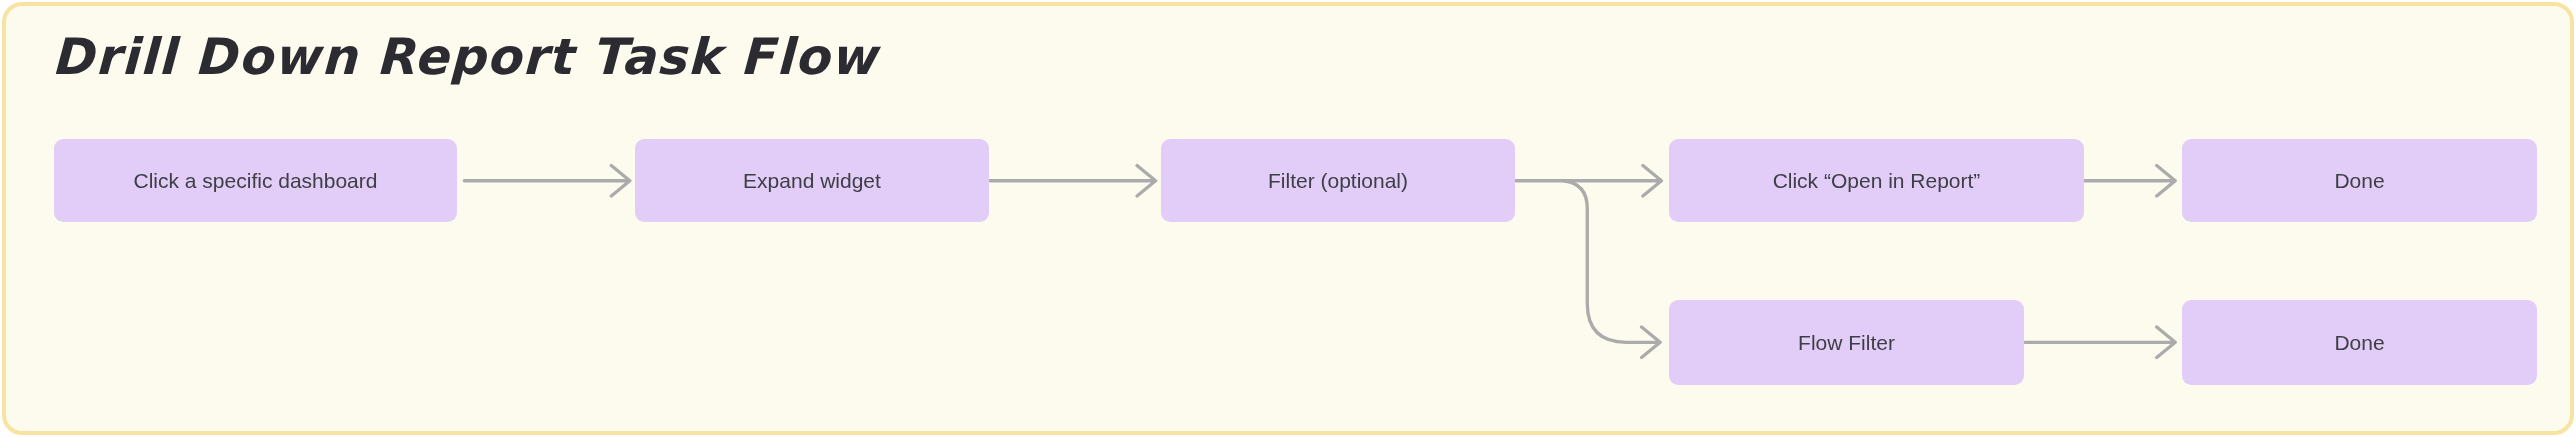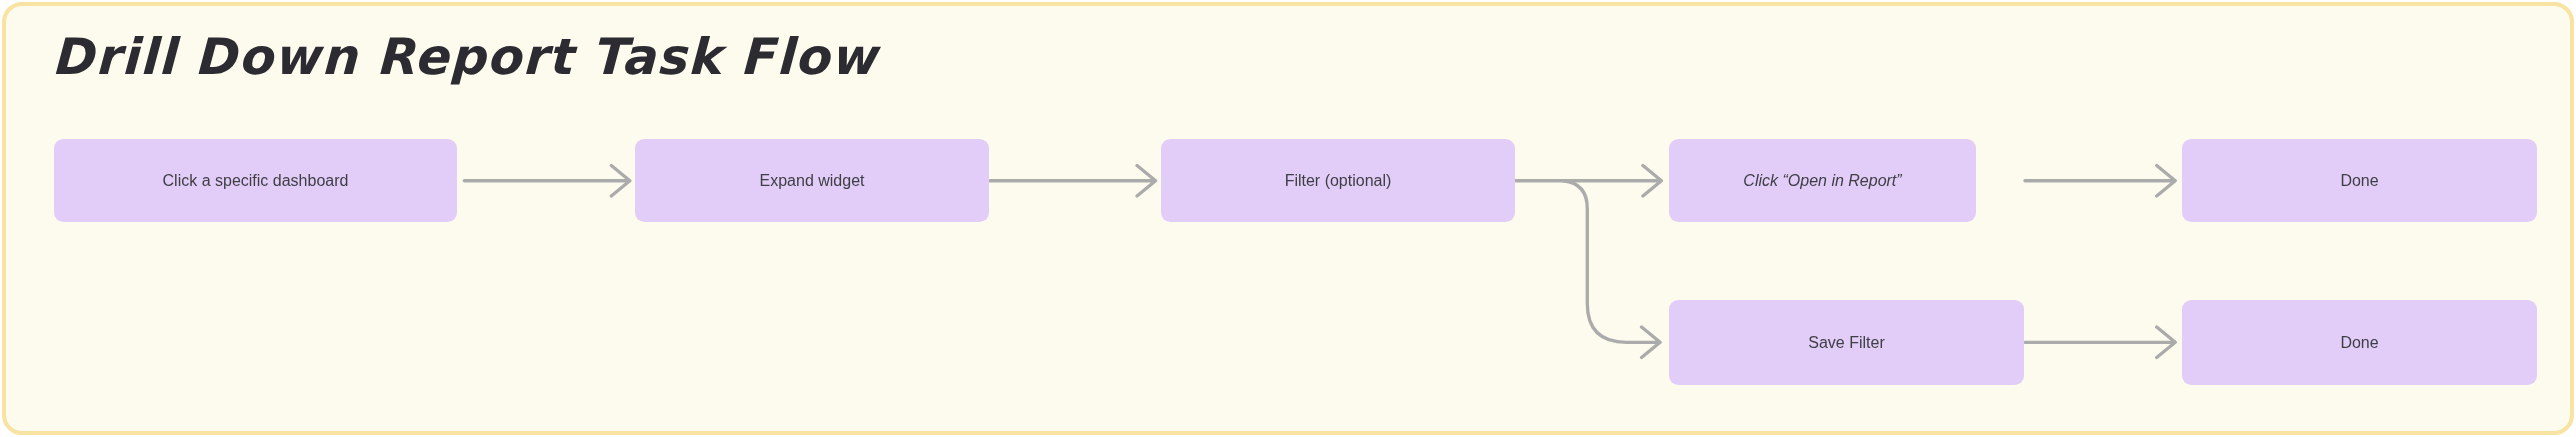--- a/index.html
+++ b/index.html
@@ -38,30 +38,30 @@
     white-space: nowrap;
   }
   .node {
     position: absolute;
     background: #E2CDF8;
     border-radius: 9.3px;
     display: flex;
     align-items: center;
     justify-content: center;
     text-align: center;
-    font-size: 16px;
+    font-size: 21px;
     color: #3E3E44;
     box-sizing: border-box;
   }
   .row1 { top: 139px; height: 83px; }
   .row2 { top: 300px; height: 85px; }
   .n1 { left: 54px;   width: 403px; }
   .n2 { left: 635px;  width: 354px; }
   .n3 { left: 1161px; width: 354px; }
-  .n4 { left: 1669px; width: 307px; font-style: italic; }
+  .n4 { left: 1669px; width: 415px; }
   .n5 { left: 2182px; width: 355px; }
   .n6 { left: 1669px; width: 355px; }
   .n7 { left: 2182px; width: 355px; }
   svg.connectors {
     position: absolute;
     left: 0; top: 0;
     width: 2576px;
     height: 437px;
     pointer-events: none;
   }
@@ -99,19 +99,19 @@
   <div class="node row1 n2">
     <span>Expand widget</span>
   </div>
   <div class="node row1 n4">
     <span>Click “Open in Report”</span>
   </div>
   <div class="node row1 n5">
     <span>Done</span>
   </div>
   <div class="node row2 n6">
-    <span>Save Filter</span>
+    <span>Flow Filter</span>
   </div>
   <div class="node row2 n7">
     <span>Done</span>
   </div>
 </div>
 
 
 </body></html>

